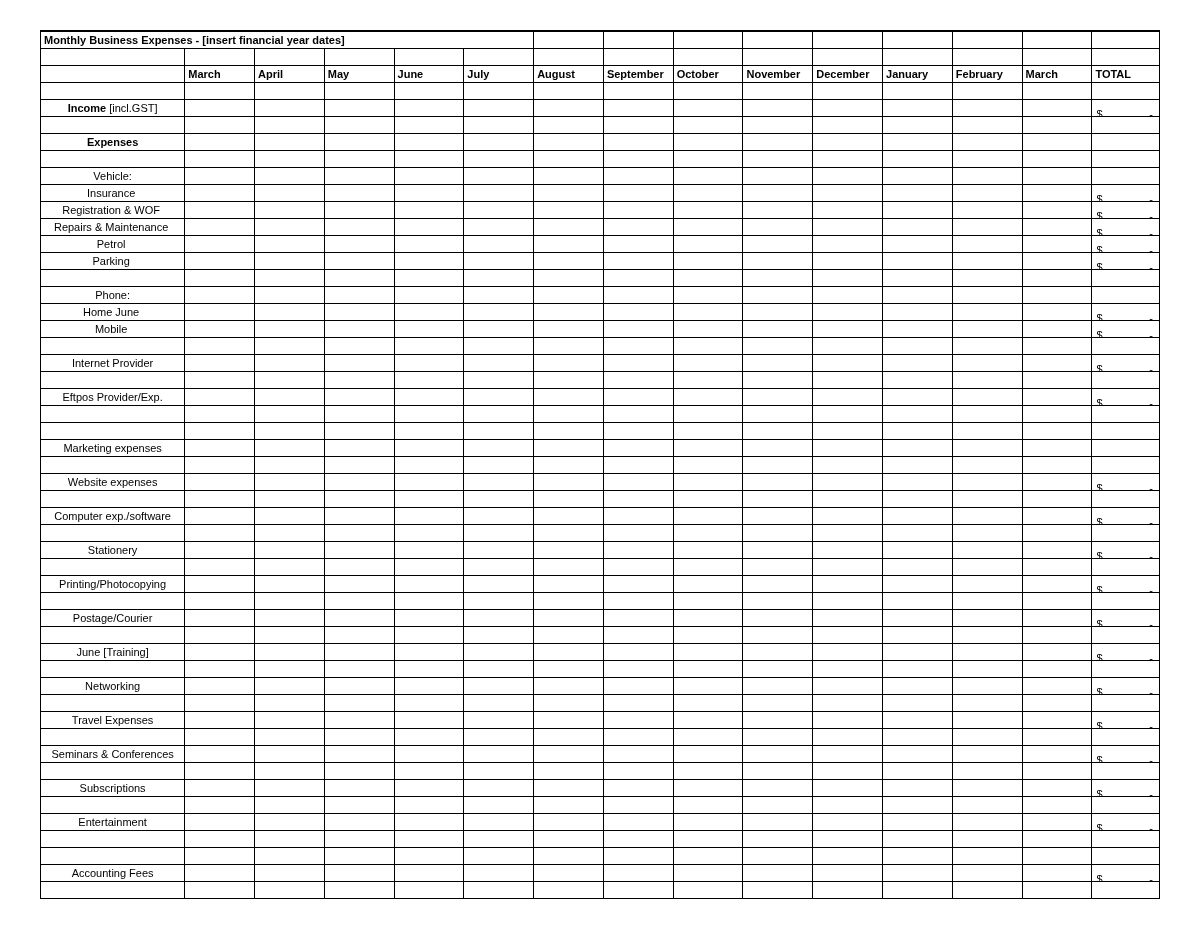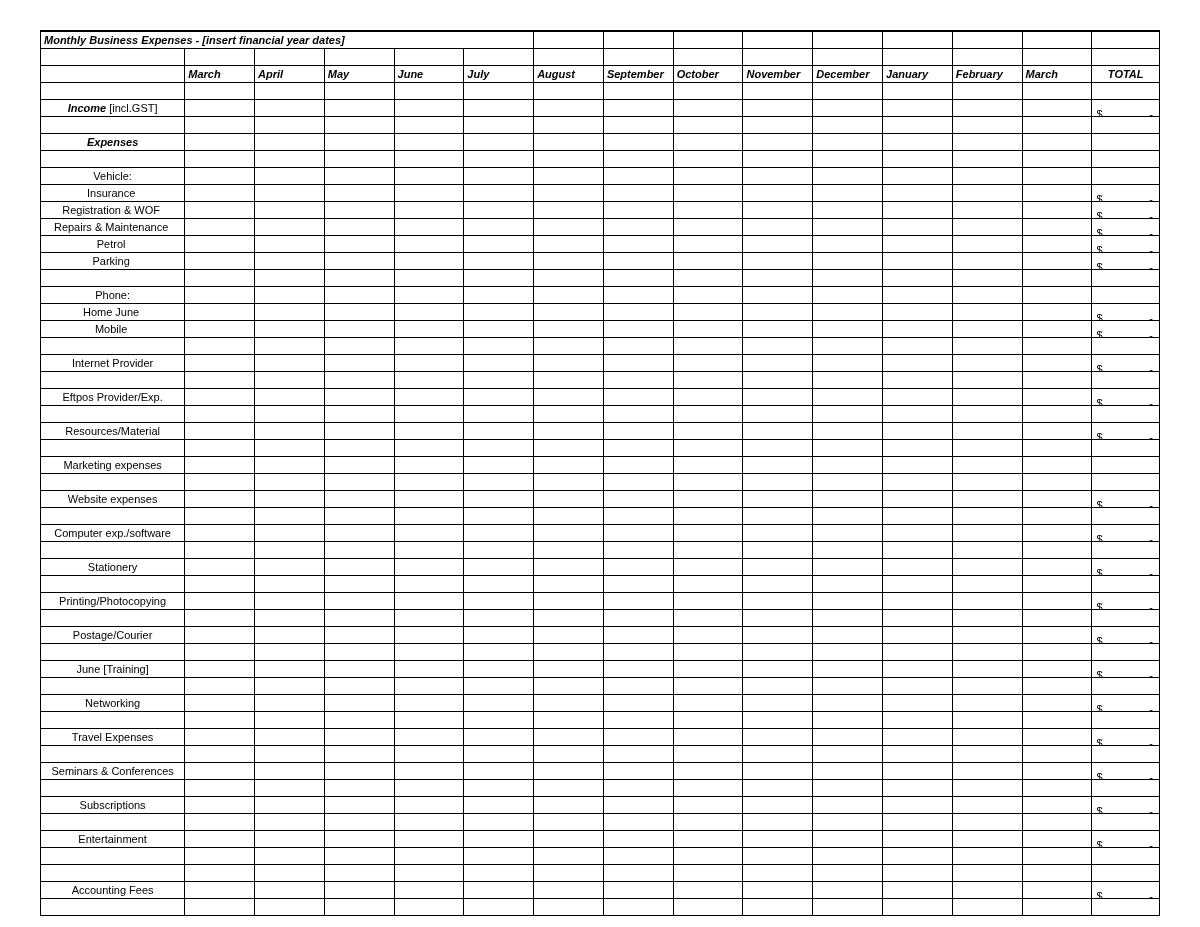--- a/index.html
+++ b/index.html
@@ -24,25 +24,23 @@
     vertical-align: middle;
   }
   .label-col {
     width: 130px;
     text-align: center;
   }
   .month-col {
     text-align: left;
   }
   .total-col {
-    text-align: center;
   }
   .bold {
     font-weight: bold;
-    font-style: italic;
   }
   .indent {
     padding-left: 0;
   }
   .money-cell {
     position: relative;
     text-align: left;
   }
   .money-cell .sym {
     position: absolute;
@@ -489,40 +487,20 @@
         <td></td>
         <td></td>
         <td></td>
         <td></td>
         <td></td>
         <td></td>
         <td></td>
         <td></td>
       </tr>
       <tr>
-        <td class="label-col">Resources/Material</td>
-        <td></td>
-        <td></td>
-        <td></td>
-        <td></td>
-        <td></td>
-        <td></td>
-        <td></td>
-        <td></td>
-        <td></td>
-        <td></td>
-        <td></td>
-        <td></td>
-        <td></td>
-        <td class="money-cell">
-          <span class="sym">$</span>
-          <span class="amt">-</span>
-        </td>
-      </tr>
-      <tr>
         <td></td>
         <td></td>
         <td></td>
         <td></td>
         <td></td>
         <td></td>
         <td></td>
         <td></td>
         <td></td>
         <td></td>

